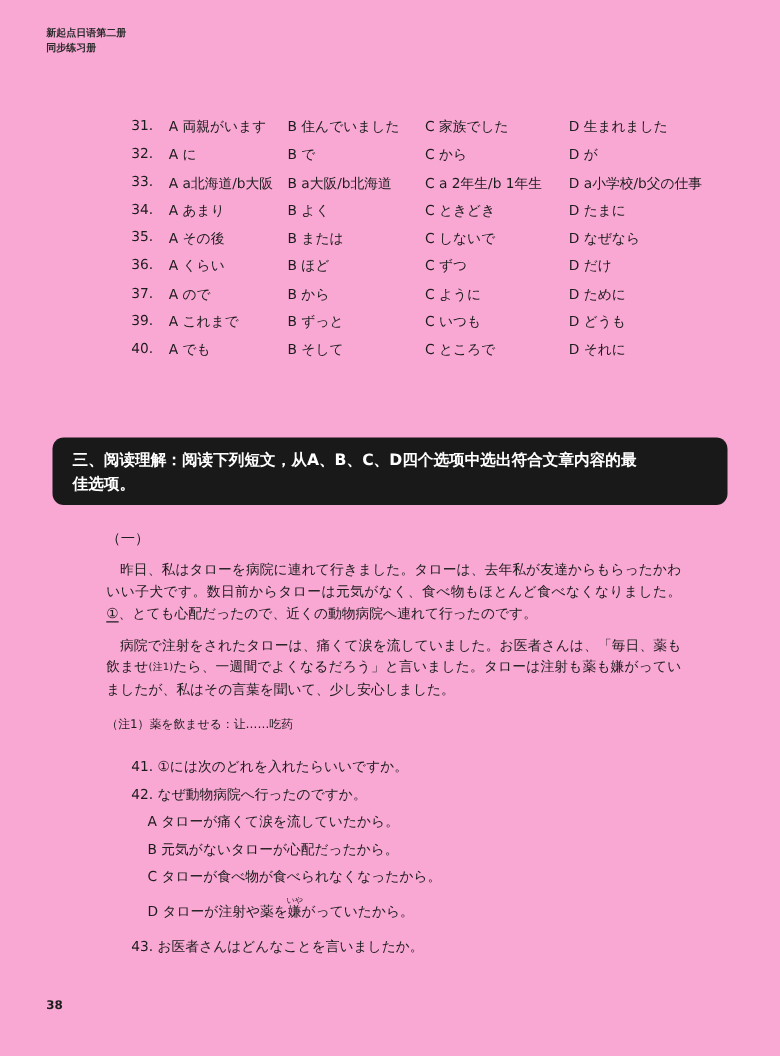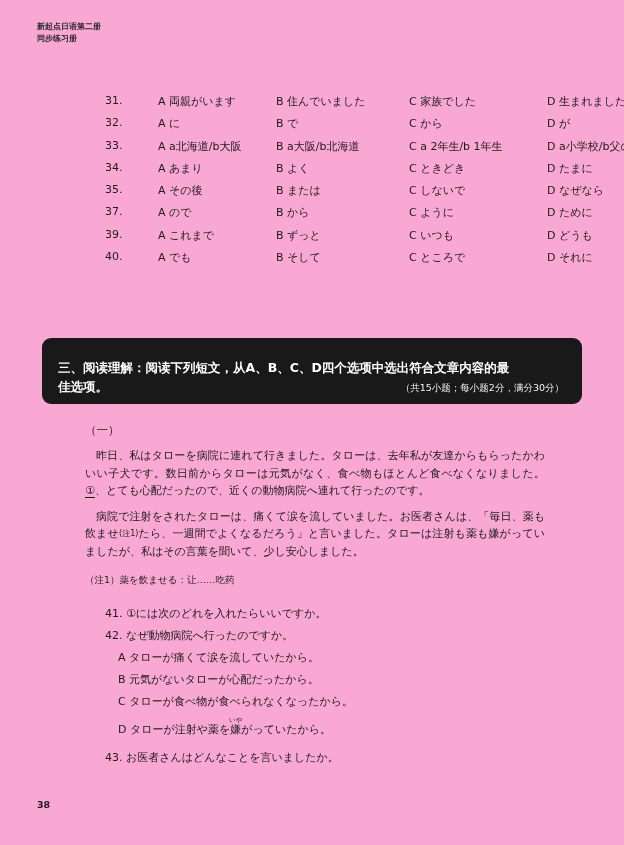--- a/index.html
+++ b/index.html
@@ -9,24 +9,24 @@
     margin:0 auto;
     background:#f9a8d4;
     font-family:"DejaVu Sans","Liberation Sans",sans-serif;
     color:#1c1c1c;
     overflow:hidden;
   }
   
   .runhead{position:absolute;left:37px;top:21px;font-size:8px;font-weight:bold;line-height:12px;color:#2a2a2a;}
   
   .cloze{position:absolute;left:105px;top:94px;width:470px;font-size:11px;}
-  .cloze-row{display:grid;grid-template-columns:30px 95px 110px 115px 1fr;height:22.3px;align-items:start;white-space:nowrap;gap:23px;}
+  .cloze-row{display:grid;grid-template-columns:30px 95px 110px 115px 1fr;height:22.3px;align-items:start;white-space:nowrap;}
   
-  .banner{position:absolute;left:42px;top:338px;width:540px;box-sizing:border-box;min-height:54px;
-    background:#191919;color:#ffffff;border-radius:9px;padding:20px 16px 8px 16px;}
+  .banner{position:absolute;left:42px;top:350px;width:540px;box-sizing:border-box;min-height:54px;
+    background:#191919;color:#ffffff;border-radius:9px;padding:8px 16px 8px 16px;}
   .banner-title{font-weight:bold;font-size:12.5px;line-height:19px;max-width:452px;}
   .banner-note{position:absolute;right:18px;bottom:9px;font-size:9.5px;font-weight:normal;color:#f2f2f2;}
   
   .part-label{position:absolute;left:85px;top:423px;font-size:11.5px;}
   .passage{position:absolute;left:85px;top:447px;width:460px;font-size:11px;line-height:17.6px;text-align:justify;}
   .passage p{margin:0;text-indent:11px;}
   .passage p + p{margin-top:8px;}
   .blank-ul{text-decoration:underline;text-underline-offset:3px;}
   .note-ref{font-size:8px;vertical-align:1px;}
   .note-line{margin-top:10px;font-size:9.5px;}
@@ -80,20 +80,27 @@
       <span>D たまに</span>
     </div>
     <div class="cloze-row">
       <span>35.</span>
       <span>A その後</span>
       <span>B または</span>
       <span>C しないで</span>
       <span>D なぜなら</span>
     </div>
     <div class="cloze-row">
+      <span>36.</span>
+      <span>A くらい</span>
+      <span>B ほど</span>
+      <span>C ずつ</span>
+      <span>D だけ</span>
+    </div>
+    <div class="cloze-row">
       <span>37.</span>
       <span>A ので</span>
       <span>B から</span>
       <span>C ように</span>
       <span>D ために</span>
     </div>
     <div class="cloze-row">
       <span>39.</span>
       <span>A これまで</span>
       <span>B ずっと</span>
@@ -104,21 +111,20 @@
       <span>40.</span>
       <span>A でも</span>
       <span>B そして</span>
       <span>C ところで</span>
       <span>D それに</span>
     </div>
   </div>
 
   <div class="banner">
     <div class="banner-title">三、阅读理解：阅读下列短文，从A、B、C、D四个选项中选出符合文章内容的最佳选项。</div>
-    <div class="banner-note">（共15小题；每小题2分，满分30分）</div>
   </div>
 
   <div class="part-label">（一）</div>
 
   <div class="passage">
     <p><span>昨日、私はタローを病院に連れて行きました。タローは、去年私が友達からもらったかわいい子犬です。数日前からタローは元気がなく、食べ物もほとんど食べなくなりました。</span><span class="blank-ul">①</span><span>、とても心配だったので、近くの動物病院へ連れて行ったのです。</span></p>
     <p><span>病院で注射をされたタローは、痛くて涙を流していました。お医者さんは、「毎日、薬も飲ませ</span><span class="note-ref">(注1)</span><span>たら、一週間でよくなるだろう」と言いました。タローは注射も薬も嫌がっていましたが、私はその言葉を聞いて、少し安心しました。</span></p>
     <div class="note-line">（注1）薬を飲ませる：让……吃药</div>
   </div>
 

